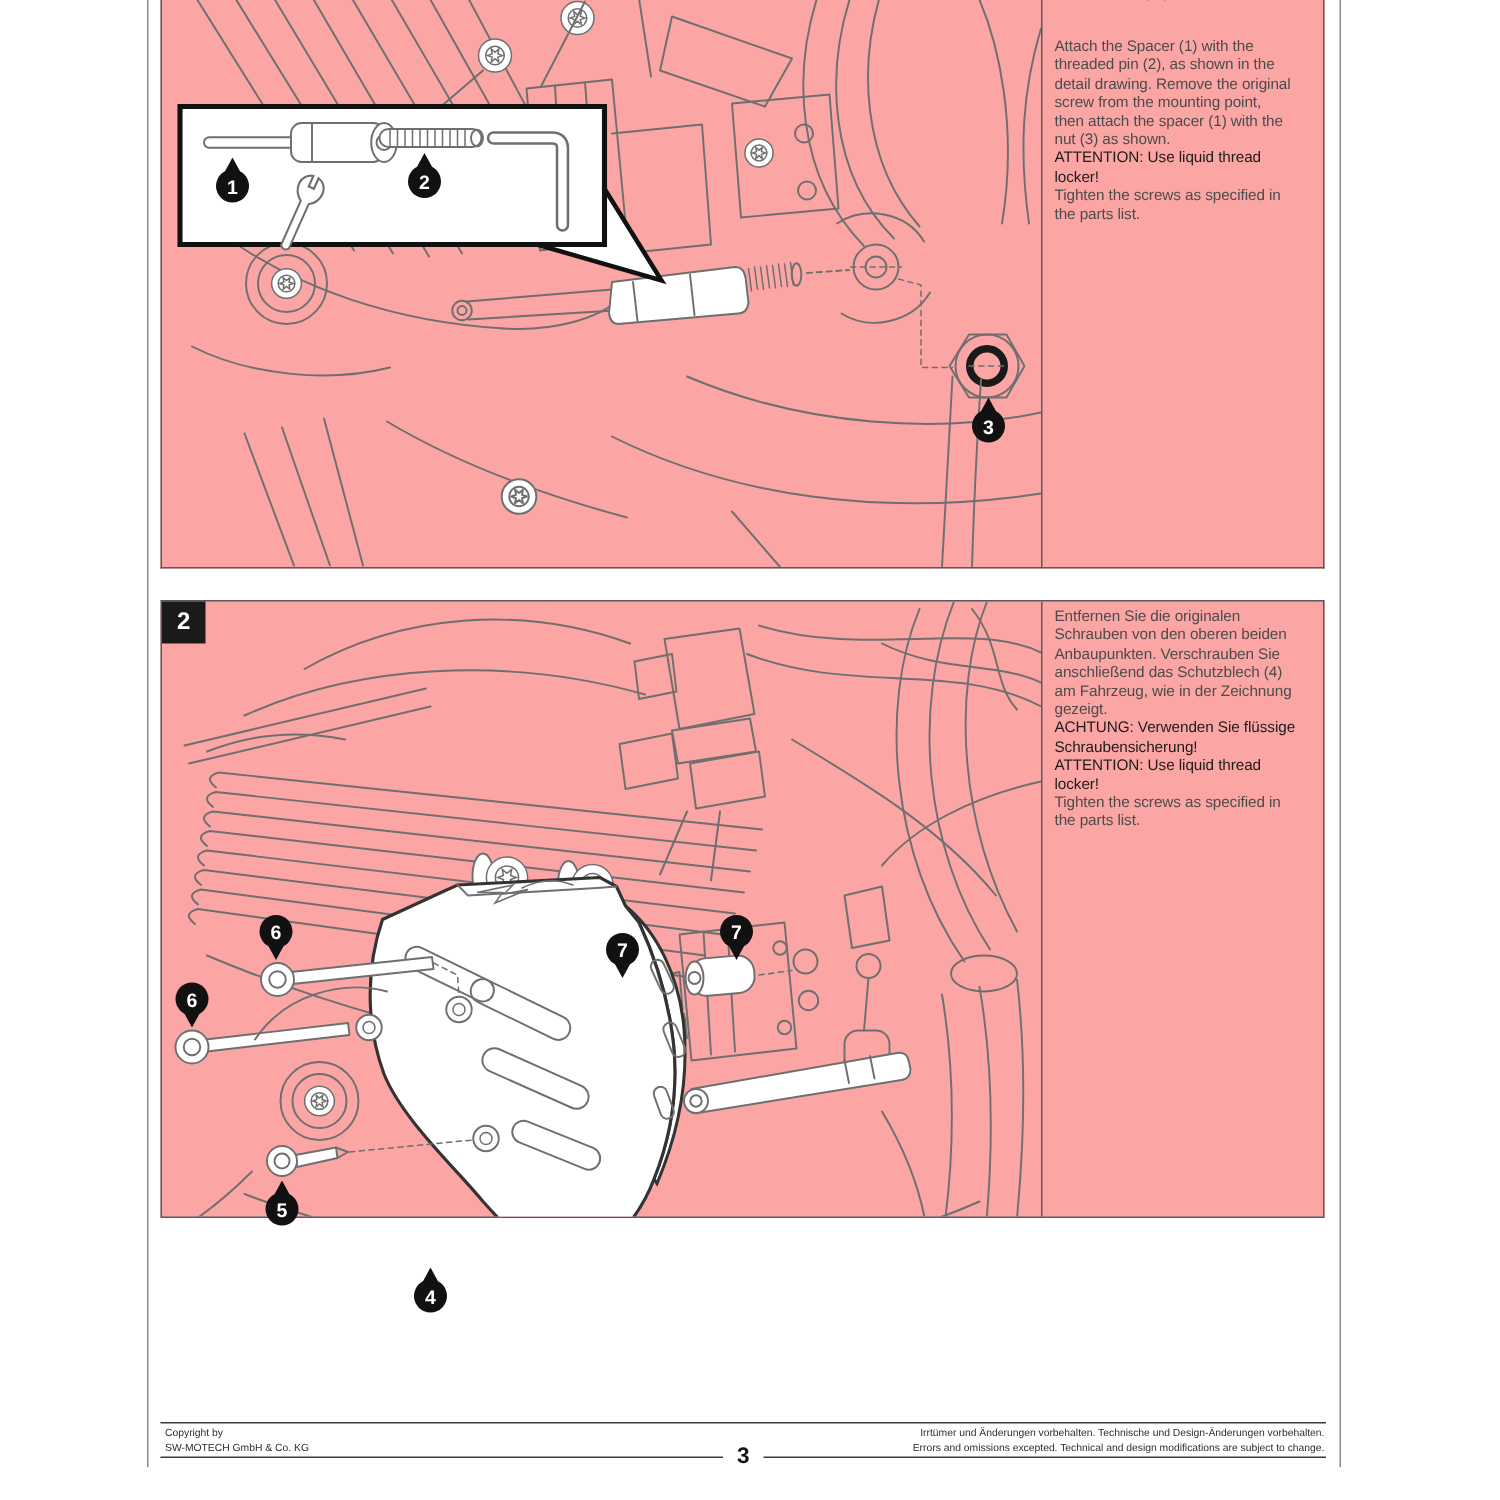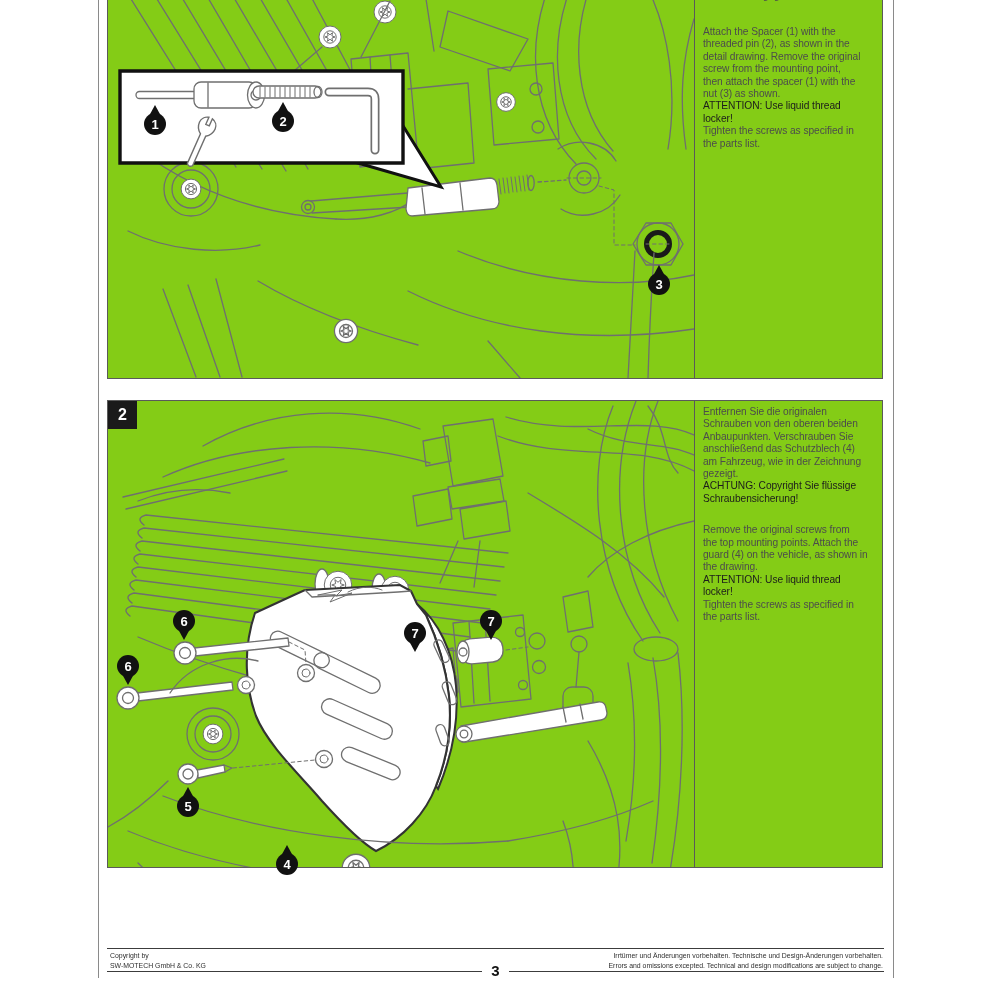--- a/index.html
+++ b/index.html
@@ -1,20 +1,20 @@
 <!DOCTYPE html>
 <html><head>
 <meta charset="utf-8">
 <style>
   html,body{margin:0;padding:0;background:#fff;}
   body{width:1000px;height:1000px;position:relative;font-family:"Liberation Sans",sans-serif;overflow:hidden;}
   .vline{position:absolute;top:0;width:0;border-left:1px solid #8a8a8a;height:978px;}
-  .panel{position:absolute;left:107px;width:776px;border:1px solid #5a5a5a;background:#84cc16;box-sizing:border-box;}
+  .panel{position:absolute;left:107px;width:776px;border:1px solid #5a5a5a;background:#fca5a5;box-sizing:border-box;}
   #panel1{top:-1px;height:380px;border-top:none;}
-  #panel2{top:400px;height:468px;}
+  #panel2{top:400px;height:412px;}
   .divider{position:absolute;top:0;bottom:0;left:586px;width:0;border-left:1px solid #5a5a5a;}
   .drawcell{position:absolute;left:0;top:0;width:586px;height:100%;overflow:hidden;}
   .textcell{position:absolute;left:587px;top:0;right:0;bottom:0;padding:0 7px 0 8px;overflow:hidden;}
   .para{white-space:pre-line;font-size:10.2px;line-height:12.4px;color:#4c4c4c;letter-spacing:-0.05px;}
   .para.bold{color:#1c1c1c;font-weight:normal;}
   .frag{position:absolute;top:-9px;left:8px;}
   .stepLabel{position:absolute;left:108px;top:401px;width:29px;height:28px;background:#1a1a1a;color:#fff;
     font-weight:bold;font-size:16px;display:flex;align-items:center;justify-content:center;z-index:5;}
   .callout{position:absolute;width:22px;height:22px;border-radius:50%;background:#111;color:#fff;
     font-weight:bold;font-size:13px;display:flex;align-items:center;justify-content:center;z-index:6;}
@@ -388,26 +388,22 @@
     </svg>
   </div>
   <div class="divider"></div>
   <div class="textcell" style="padding-top:5px">
     <div class="para">Entfernen Sie die originalen
 Schrauben von den oberen beiden
 Anbaupunkten. Verschrauben Sie
 anschließend das Schutzblech (4)
 am Fahrzeug, wie in der Zeichnung
 gezeigt.</div>
-    <div class="para bold">ACHTUNG: Copyright Sie flüssige
+    <div class="para bold">ACHTUNG: Verwenden Sie flüssige
 Schraubensicherung!</div>
-    <div class="para" style="margin-top:19px">Remove the original screws from
-the top mounting points. Attach the
-guard (4) on the vehicle, as shown in
-the drawing.</div>
     <div class="para bold">ATTENTION: Use liquid thread
 locker!</div>
     <div class="para">Tighten the screws as specified in
 the parts list.</div>
   </div>
 </div>
 
 <div class="stepLabel">2</div>
 
 <div class="callout tail-up" style="left:144px;top:113px;">1</div>

